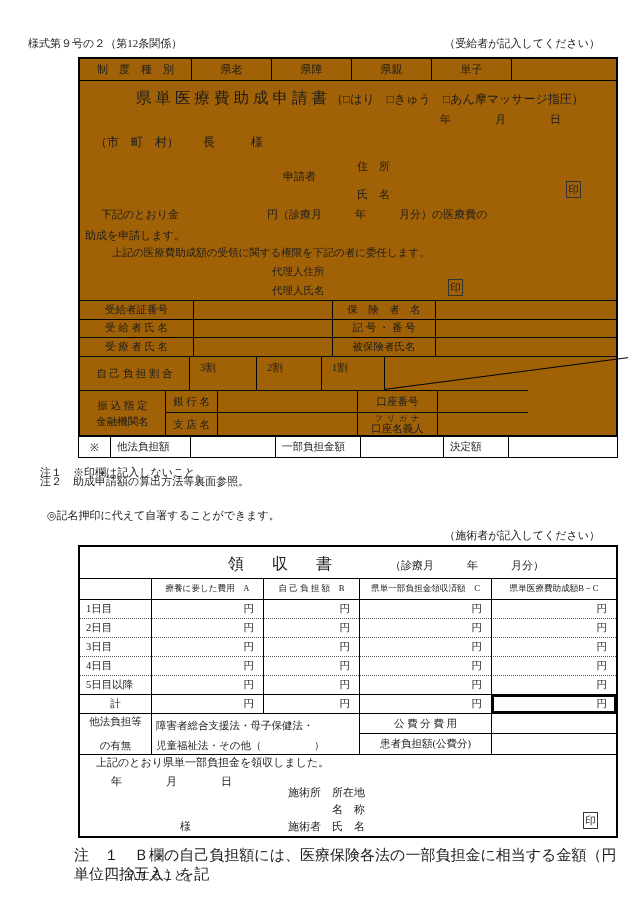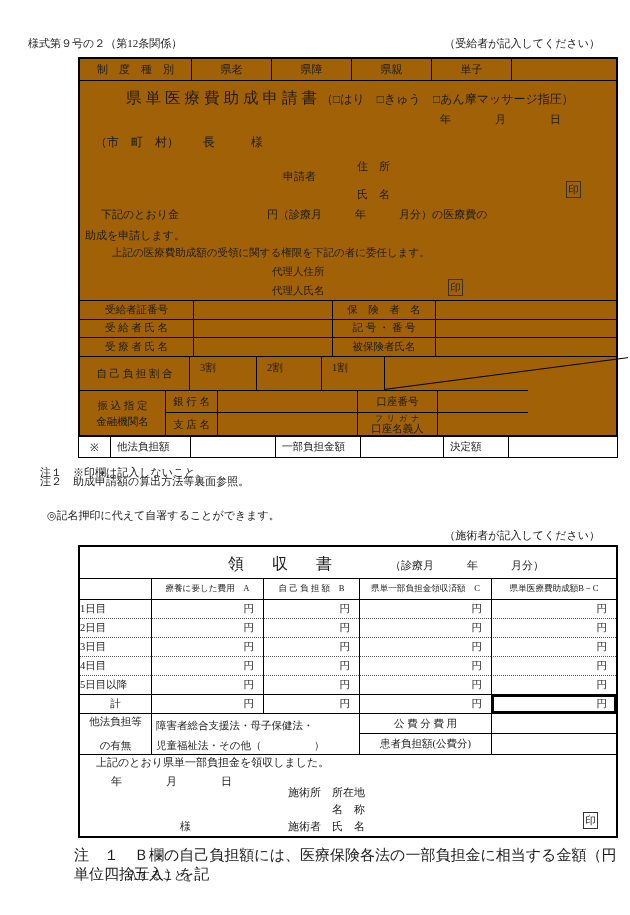--- a/index.html
+++ b/index.html
@@ -69,21 +69,21 @@
     border: 2px solid #000; background: #fff;
   }
   .receipt-title-row { position: relative; height: 32px; border-bottom: 1px solid #000; }
   .receipt-grid { display: grid; grid-template-columns: 71px 112px 96px 132px auto; }
   .rc-header { height: 21px; border-bottom: 1px solid #000; }
   .rc-header > div { border-left: 1px solid #000; display:flex; align-items:center; justify-content:center;
     font-size: 8.6px; }
   .rc-header > div:first-child { border-left: none; }
   .rc-row { height: 19px; }
   .rc-row > div { border-left: 1px solid #000; font-size: 10.5px; display:flex; align-items:center; }
-  .rc-row > div:first-child { border-left: none; }
+  .rc-row > div:first-child { border-left: none; padding-left: 6px; }
   .rc-row .yen { justify-content: flex-end; padding-right: 9px; }
   .dotted > div { border-bottom: 1px dotted #555; }
   .solid-bottom > div { border-bottom: 1px solid #000; }
   .rc-row .label-c { justify-content: center; padding-left: 0 !important; }
   .total-bc { box-shadow: inset 0 0 0 2px #000; }
 
   .otherlaw-sec { display:grid; grid-template-columns: 71px 208px 132px auto; grid-template-rows: 20px 20px;
     border-bottom: 1px solid #000; }
   .otherlaw-sec > div { font-size: 10.5px; }
   .ol-label { grid-row: 1/3; border-left: none; display:flex; flex-direction:column; align-items:center;
@@ -104,21 +104,21 @@
 
   <div class="sys-row">
     <div>制　度　種　別</div>
     <div>県老</div>
     <div>県障</div>
     <div>県親</div>
     <div>単子</div>
     <div></div>
   </div>
 
-  <div class="abs" style="left:46px; top:29px; white-space:nowrap;">
+  <div class="abs" style="left:56px; top:29px; white-space:nowrap;">
     <span style="font-size:15.5px; letter-spacing:4px;">県単医療費助成申請書</span><span style="font-size:12px;">（□はり　□きゅう　□あん摩マッサージ指圧）</span>
   </div>
   <div class="abs fs11" style="left:360px; top:53px;">年　　　　月　　　　日</div>
 
   <div class="abs" style="left:15px; top:75px; font-size:12px;">（市　町　村）　　長　　　様</div>
 
   <div class="abs fs11" style="left:203px; top:110px;">申請者</div>
   <div class="abs fs11" style="left:277px; top:100px;">住　所</div>
   <div class="abs fs11" style="left:277px; top:128px;">氏　名</div>
   <div class="abs seal-box" style="left:486px; top:122px;">

